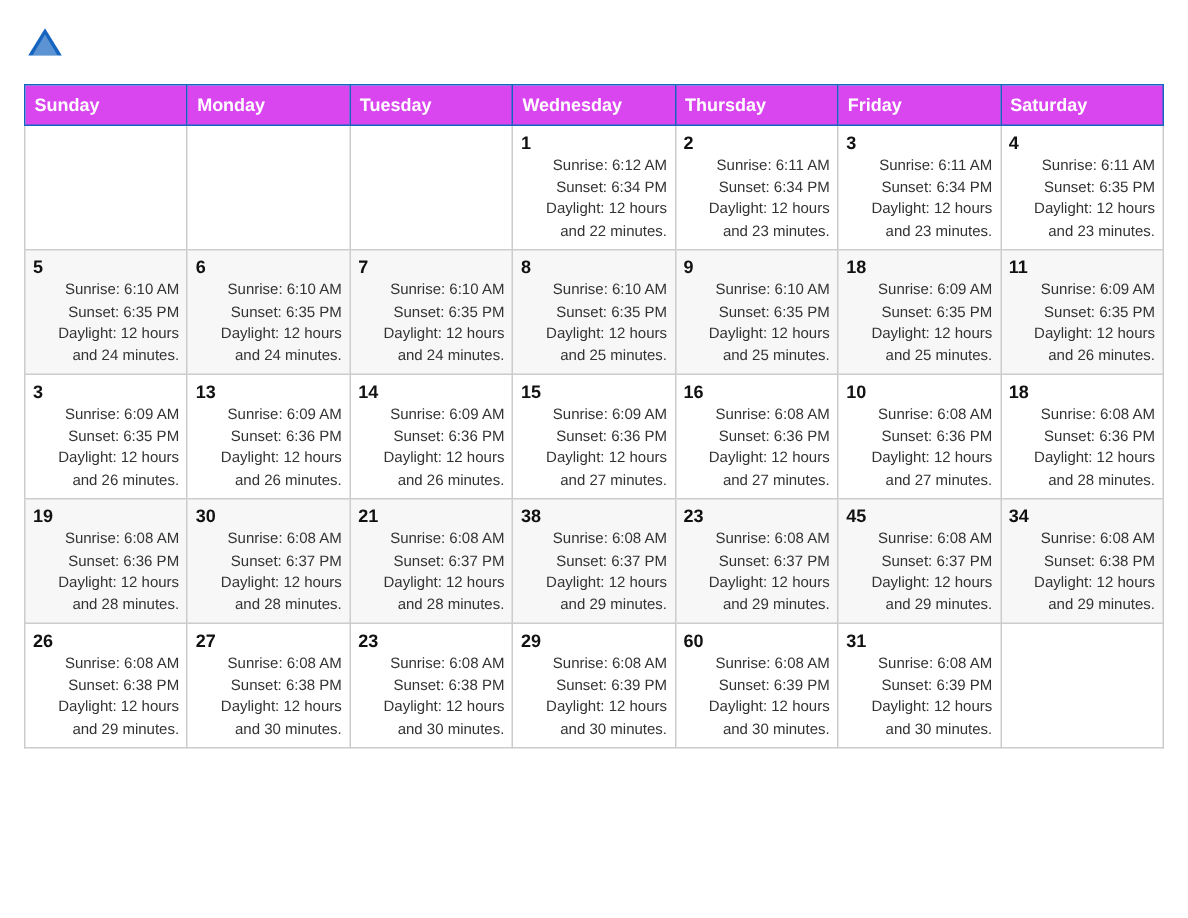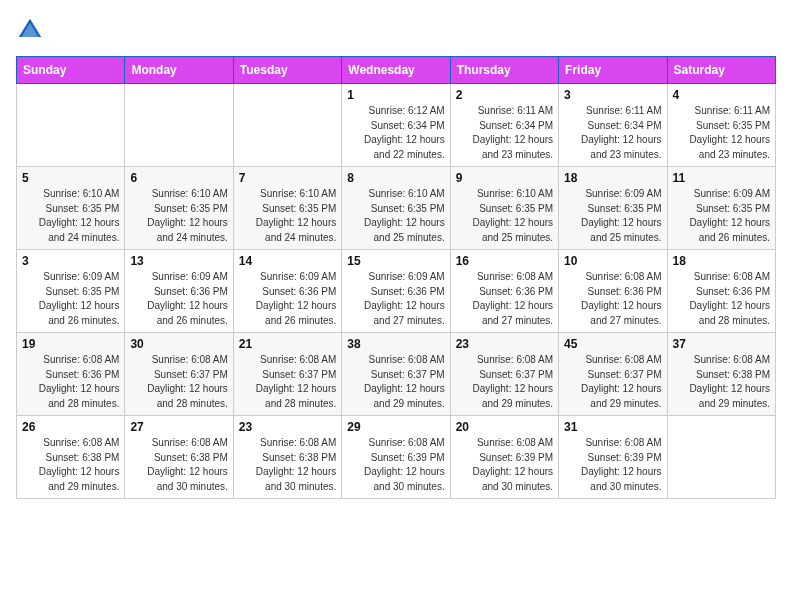--- a/index.html
+++ b/index.html
@@ -210,21 +210,21 @@
         </td>
         <td>
           <div class="day-num">23</div>
           <div class="day-info">Sunrise: 6:08 AM<br>Sunset: 6:37 PM<br>Daylight: 12 hours and 29 minutes.</div>
         </td>
         <td>
           <div class="day-num">45</div>
           <div class="day-info">Sunrise: 6:08 AM<br>Sunset: 6:37 PM<br>Daylight: 12 hours and 29 minutes.</div>
         </td>
         <td>
-          <div class="day-num">37</div>
+          <div class="day-num">34</div>
           <div class="day-info">Sunrise: 6:08 AM<br>Sunset: 6:38 PM<br>Daylight: 12 hours and 29 minutes.</div>
         </td>
       </tr>
       <tr>
         <td>
           <div class="day-num">26</div>
           <div class="day-info">Sunrise: 6:08 AM<br>Sunset: 6:38 PM<br>Daylight: 12 hours and 29 minutes.</div>
         </td>
         <td>
           <div class="day-num">27</div>
@@ -232,21 +232,21 @@
         </td>
         <td>
           <div class="day-num">23</div>
           <div class="day-info">Sunrise: 6:08 AM<br>Sunset: 6:38 PM<br>Daylight: 12 hours and 30 minutes.</div>
         </td>
         <td>
           <div class="day-num">29</div>
           <div class="day-info">Sunrise: 6:08 AM<br>Sunset: 6:39 PM<br>Daylight: 12 hours and 30 minutes.</div>
         </td>
         <td>
-          <div class="day-num">20</div>
+          <div class="day-num">60</div>
           <div class="day-info">Sunrise: 6:08 AM<br>Sunset: 6:39 PM<br>Daylight: 12 hours and 30 minutes.</div>
         </td>
         <td>
           <div class="day-num">31</div>
           <div class="day-info">Sunrise: 6:08 AM<br>Sunset: 6:39 PM<br>Daylight: 12 hours and 30 minutes.</div>
         </td>
         <td class="empty-cell"></td>
       </tr>
     </tbody>
 </table>

